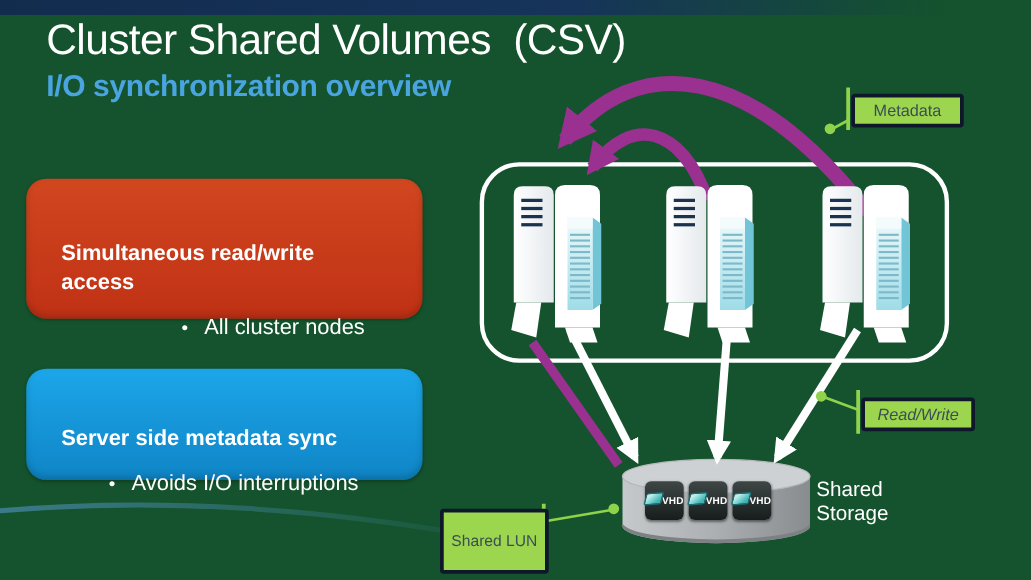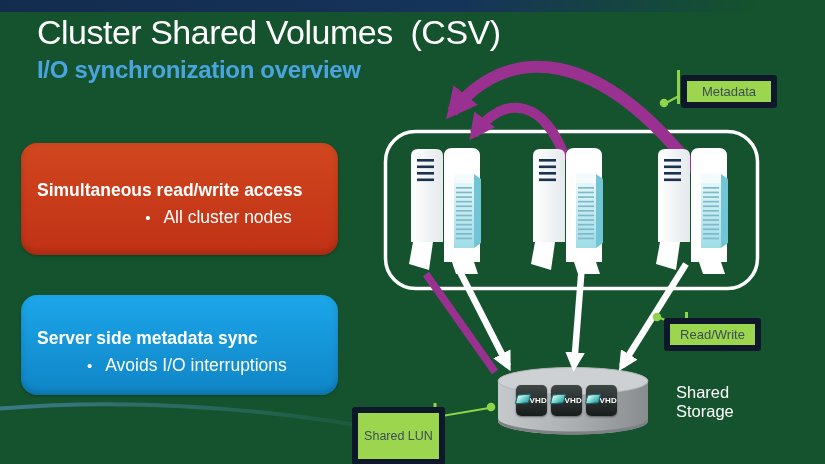--- a/index.html
+++ b/index.html
@@ -19,55 +19,55 @@
   }
   .subtitle{
     position:absolute; left:37px; top:56px;
     font-size:24px; font-weight:700; color:#4aa4e0; letter-spacing:-0.3px;
   }
   .card{
     position:absolute; left:21px; width:317px; border-radius:16px;
     color:#ffffff; box-sizing:border-box;
     box-shadow:inset 0 -3px 6px rgba(0,0,0,.18), 0 1px 3px rgba(0,0,0,.25);
   }
-  .card h3{margin:0; padding:0 16px; font-size:17.5px; font-weight:bold; line-height:23px;}
+  .card h3{margin:12px; padding:0 16px; font-size:17.5px; font-weight:bold; line-height:23px;}
   .card .bullet{font-size:17.5px; line-height:25px; margin-top:3px;}
   .card .bullet::before{content:"•"; margin-right:13px; font-size:15px;}
   .card-red{top:143px; height:112px; padding-top:36px;
     background:linear-gradient(180deg,#d1471f,#c03115);}
   .card-red .bullet{padding-left:78px;text-align:center;}
-  .card-blue{top:295px; height:100px; padding-top:32px;
+  .card-blue{top:295px; height:89px; padding-top:32px;
     background:linear-gradient(180deg,#1ca6ea,#0f85c6);}
   .card-blue .bullet{padding-left:66px;}
   .diagram-svg{position:absolute; left:0; top:0; z-index:1;}
   .callout{
     position:absolute; z-index:2;
-    background:#9cd64f; border:6px solid #0f172a; border-radius:3px;
+    background:#9cd64f; border:3px solid #0f172a; border-radius:3px;
     color:#3c4d55; font-size:13px; text-align:center; padding:3px 0;
   }
   .callout-metadata{left:681px; top:75px; width:84px;}
-  .callout-readwrite{left:664px; top:318px; width:85px;}
+  .callout-readwrite{left:689px; top:318px; width:85px;font-style:italic;}
   .callout-sharedlun{left:352px; top:407px; width:81px; font-size:12.5px; padding:16px 0;}
   .vhd-row{position:absolute; left:516px; top:385px; display:flex; gap:4px; z-index:2;}
   .vhd-chip{
     width:31px; height:31px; border-radius:5px;
     background:linear-gradient(180deg,#3f4646,#171d1d);
     display:flex; flex-direction:row; align-items:center; justify-content:center;
     box-shadow:0 1px 2px rgba(0,0,0,.45);
   }
   .vhd-disk{
     width:17px; height:8px; margin-bottom:3px; border-radius:2px;
     background:linear-gradient(135deg,#bdf0ec 20%,#3fb3b3 80%);
     border:1px solid #1f6f75;
     transform:skewX(-18deg) rotate(-4deg);
   }
   .vhd-text{font-size:8px; font-weight:bold; color:#ffffff; line-height:1; letter-spacing:.2px;}
   .shared-storage{
     position:absolute; left:653px; top:383px; width:72px; z-index:2;
-    color:#ffffff; font-size:16.5px; line-height:1.15; font-weight:400;margin-left:23px;
+    color:#ffffff; font-size:16.5px; line-height:1.15; font-weight:400;
   }
 </style>
 </head>
 <body>
 
 <div class="slide">
   <div class="top-bar"></div>
 
   <div class="title">Cluster Shared Volumes  (CSV)</div>
   <div class="subtitle">I/O synchronization overview</div>

